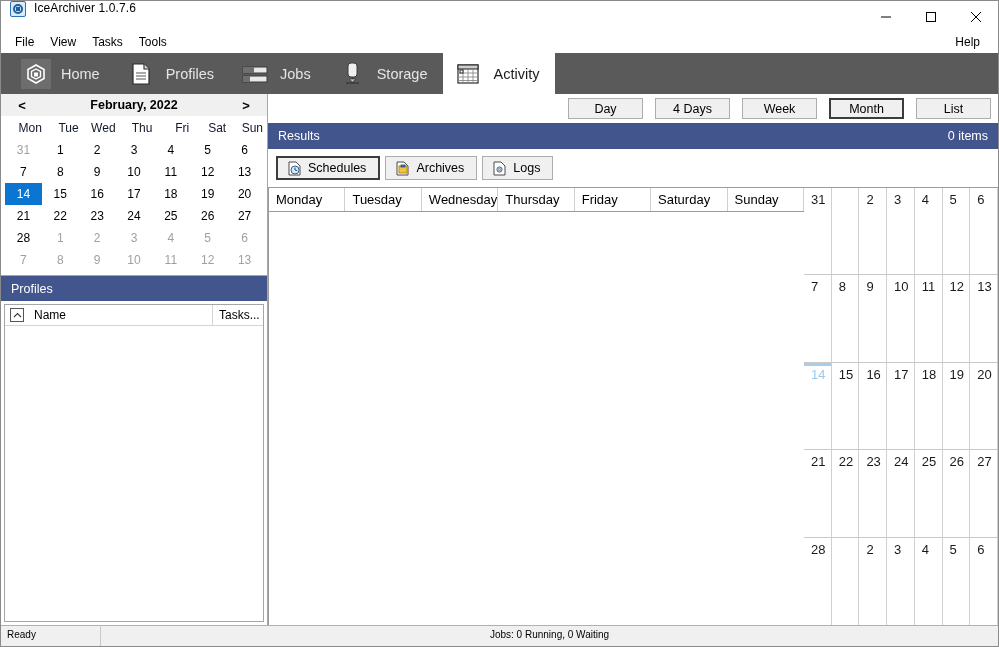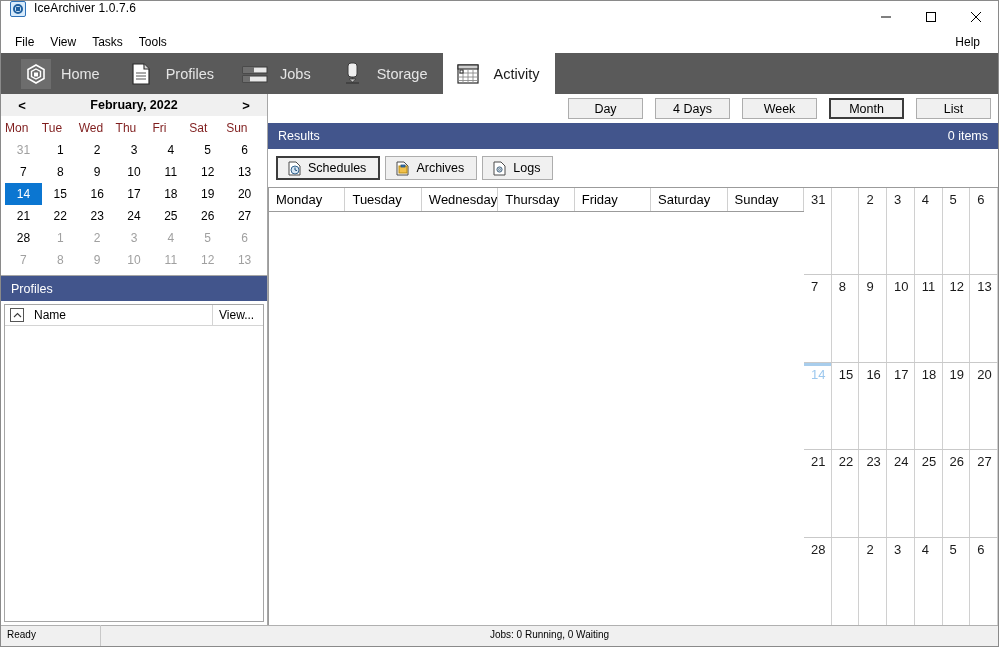--- a/index.html
+++ b/index.html
@@ -208,24 +208,24 @@
     font-weight: bold;
     font-size: 12.5px;
   }
   .minical-grid {
     display: grid;
     grid-template-columns: repeat(7, 1fr);
     padding: 2px 4px 4px 4px;
     box-sizing: border-box;
   }
   .minical-dow {
-    text-align: left;
+    text-align: right;
     font-size: 12px;
     padding: 3px 0 4px 0;
-    color: #7f1d1d;
+    color: #0f172a;
   }
   .minical-day {
     text-align: center;
     font-size: 12px;
     padding: 4px 0;
     color: #000;
     cursor: default;
   }
   .minical-day.other { color: #a0a0a0; }
   .minical-day.sel {
@@ -639,21 +639,21 @@
           <span>Profiles</span>
         </div>
         <div class="profiles-body">
           <div class="col-head-row">
             <span class="sort-box">
               <svg width="9" height="7" viewBox="0 0 9 7">
                   <polyline points="1,5 4.5,1.5 8,5" fill="none" stroke="#3a3a3a" stroke-width="1.1"></polyline>
                 </svg>
             </span>
             <span class="col-name">Name</span>
-            <span class="col-sched">View...</span>
+            <span class="col-sched">Tasks...</span>
           </div>
           <div class="profiles-list"></div>
         </div>
       </div>
     </div>
 
     <div class="right-pane">
 
       <div class="viewbar" id="viewbar">
           <div class="viewbtn">Day</div>

